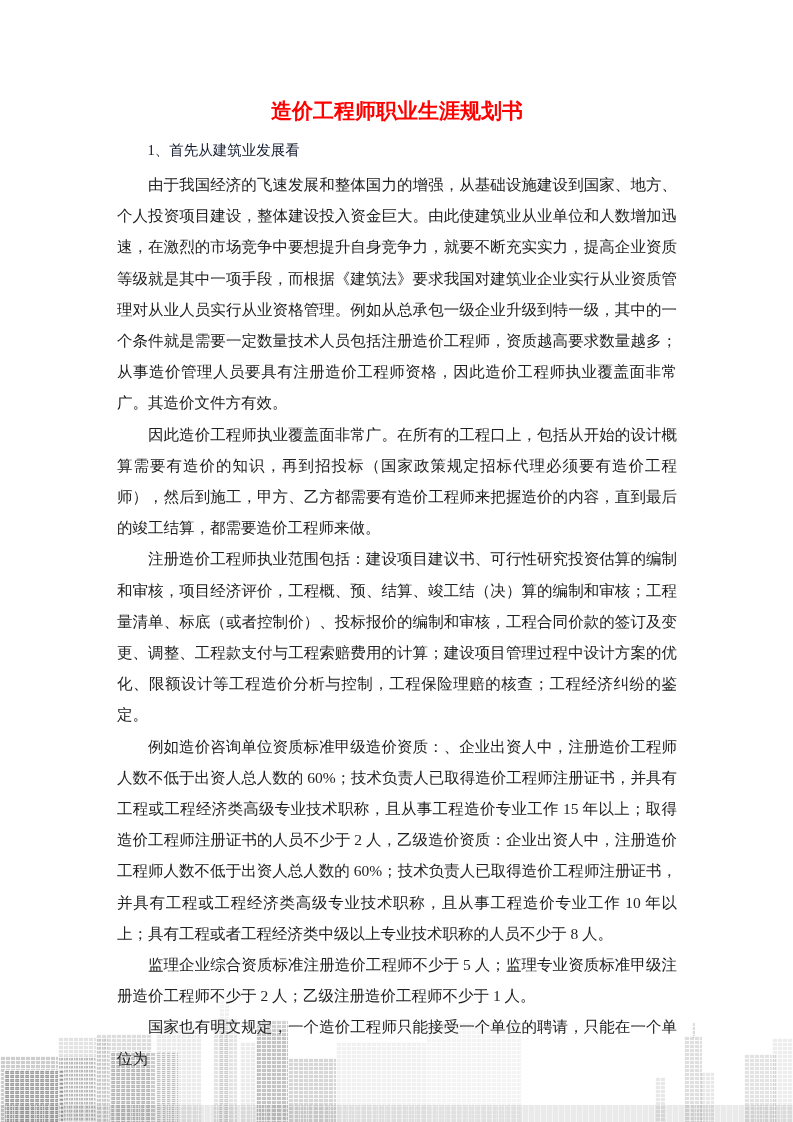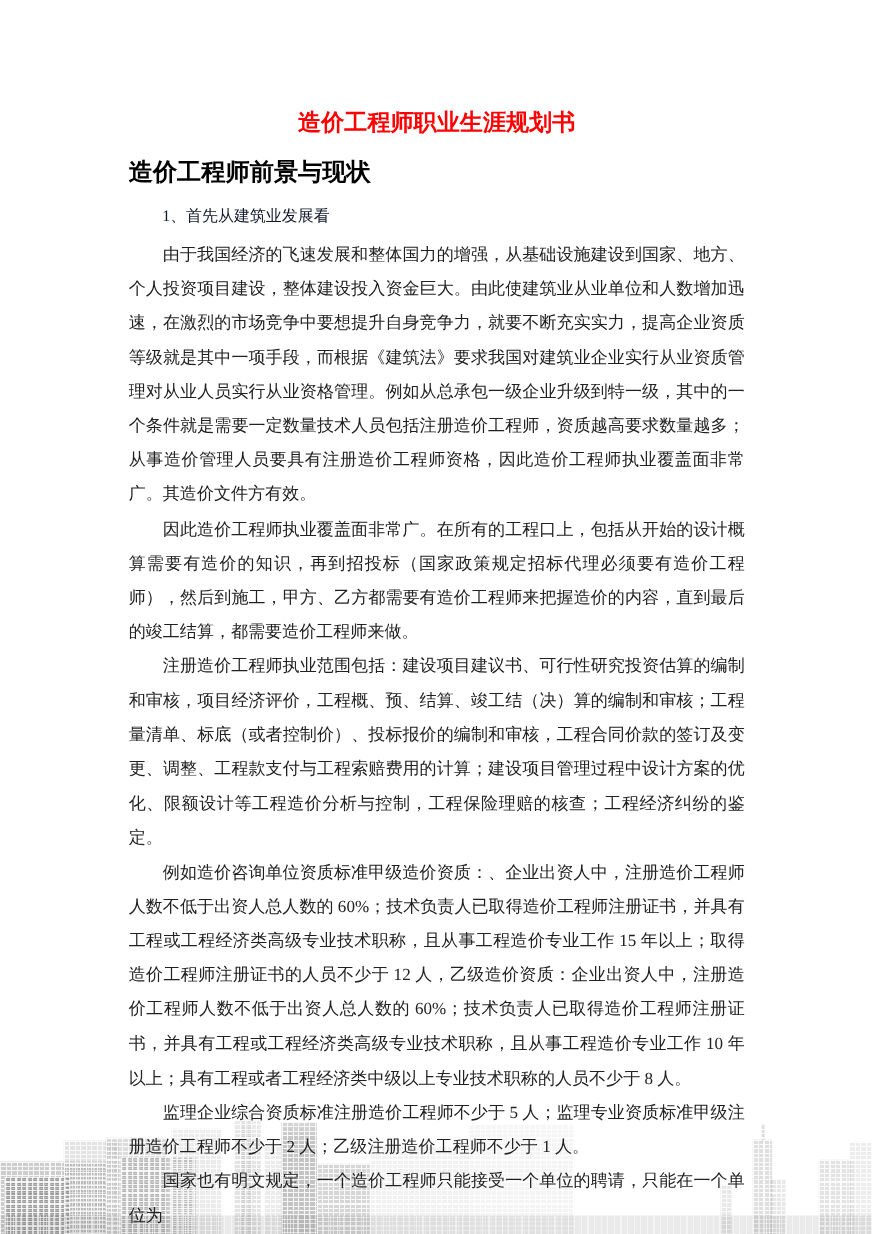--- a/index.html
+++ b/index.html
@@ -92,28 +92,27 @@
   }
 </style>
 </head>
 <body>
 
 <div class="page">
 
   <div class="content">
     <h1 class="doc-title" style="color: rgb(255, 0, 0);">造价工程师职业生涯规划书</h1>
 
-    <h2 class="section-heading">造价工程师前景与现状</h2>
 
     <h3 class="sub-heading">1、首先从建筑业发展看</h3>
 
     <p class="body-par">由于我国经济的飞速发展和整体国力的增强，从基础设施建设到国家、地方、个人投资项目建设，整体建设投入资金巨大。由此使建筑业从业单位和人数增加迅速，在激烈的市场竞争中要想提升自身竞争力，就要不断充实实力，提高企业资质等级就是其中一项手段，而根据《建筑法》要求我国对建筑业企业实行从业资质管理对从业人员实行从业资格管理。例如从总承包一级企业升级到特一级，其中的一个条件就是需要一定数量技术人员包括注册造价工程师，资质越高要求数量越多；从事造价管理人员要具有注册造价工程师资格，因此造价工程师执业覆盖面非常广。其造价文件方有效。</p>
     <p class="body-par">因此造价工程师执业覆盖面非常广。在所有的工程口上，包括从开始的设计概算需要有造价的知识，再到招投标（国家政策规定招标代理必须要有造价工程师），然后到施工，甲方、乙方都需要有造价工程师来把握造价的内容，直到最后的竣工结算，都需要造价工程师来做。</p>
     <p class="body-par">注册造价工程师执业范围包括：建设项目建议书、可行性研究投资估算的编制和审核，项目经济评价，工程概、预、结算、竣工结（决）算的编制和审核；工程量清单、标底（或者控制价）、投标报价的编制和审核，工程合同价款的签订及变更、调整、工程款支付与工程索赔费用的计算；建设项目管理过程中设计方案的优化、限额设计等工程造价分析与控制，工程保险理赔的核查；工程经济纠纷的鉴定。</p>
-    <p class="body-par">例如造价咨询单位资质标准甲级造价资质：、企业出资人中，注册造价工程师人数不低于出资人总人数的 60%；技术负责人已取得造价工程师注册证书，并具有工程或工程经济类高级专业技术职称，且从事工程造价专业工作 15 年以上；取得造价工程师注册证书的人员不少于 12 人，乙级造价资质：企业出资人中，注册造价工程师人数不低于出资人总人数的 60%；技术负责人已取得造价工程师注册证书，并具有工程或工程经济类高级专业技术职称，且从事工程造价专业工作 10 年以上；具有工程或者工程经济类中级以上专业技术职称的人员不少于 8 人。</p>
+    <p class="body-par">例如造价咨询单位资质标准甲级造价资质：、企业出资人中，注册造价工程师人数不低于出资人总人数的 60%；技术负责人已取得造价工程师注册证书，并具有工程或工程经济类高级专业技术职称，且从事工程造价专业工作 15 年以上；取得造价工程师注册证书的人员不少于 2 人，乙级造价资质：企业出资人中，注册造价工程师人数不低于出资人总人数的 60%；技术负责人已取得造价工程师注册证书，并具有工程或工程经济类高级专业技术职称，且从事工程造价专业工作 10 年以上；具有工程或者工程经济类中级以上专业技术职称的人员不少于 8 人。</p>
     <p class="body-par">监理企业综合资质标准注册造价工程师不少于 5 人；监理专业资质标准甲级注册造价工程师不少于 2 人；乙级注册造价工程师不少于 1 人。</p>
     <p class="body-par">国家也有明文规定，一个造价工程师只能接受一个单位的聘请，只能在一个单位为</p>
   </div>
 
   <div class="watermark">
 
     <div class="bld" style="left:0;   width:96px; top:74px;  background-color:rgba(90,90,90,0.30);"></div>
     <div class="bld" style="left:4px; width:60px; top:88px;  background-color:rgba(80,80,80,0.38);"></div>
     <div class="bld" style="left:58px; width:50px; top:55px; background-color:rgba(100,100,100,0.18);"></div>
     <div class="bld" style="left:96px; width:56px; top:52px; background-color:rgba(100,100,100,0.22);"></div>

